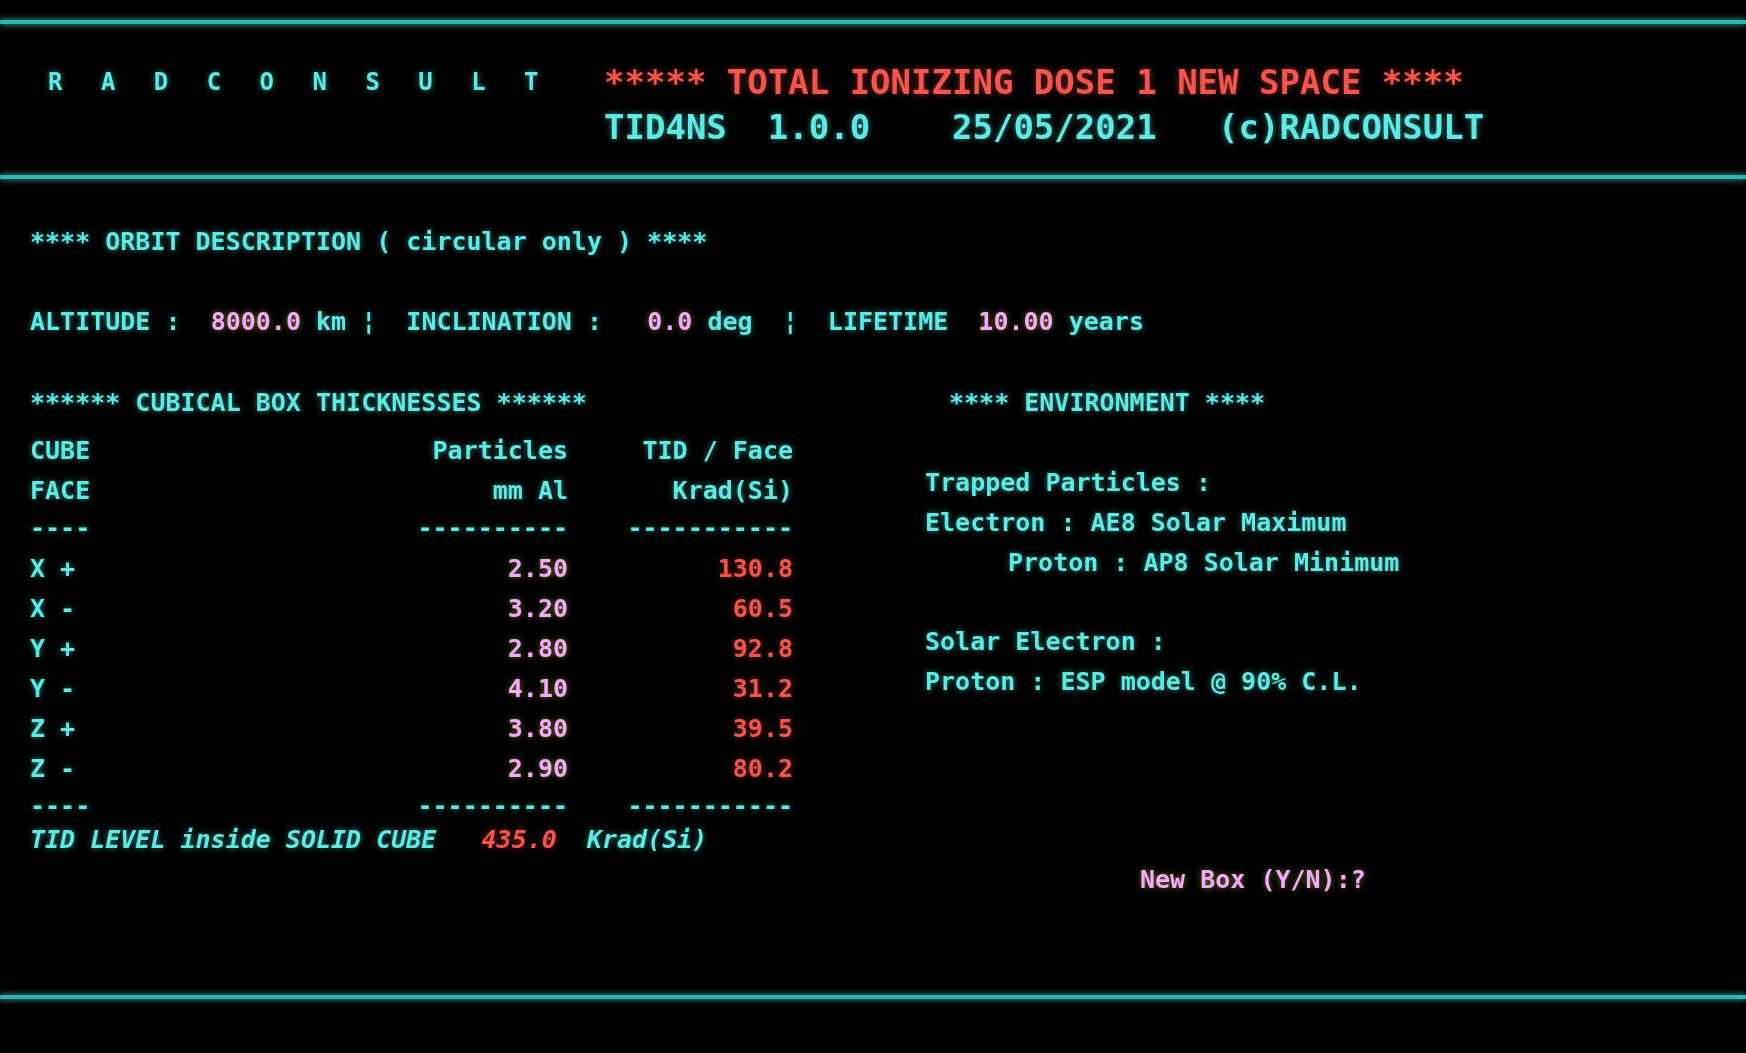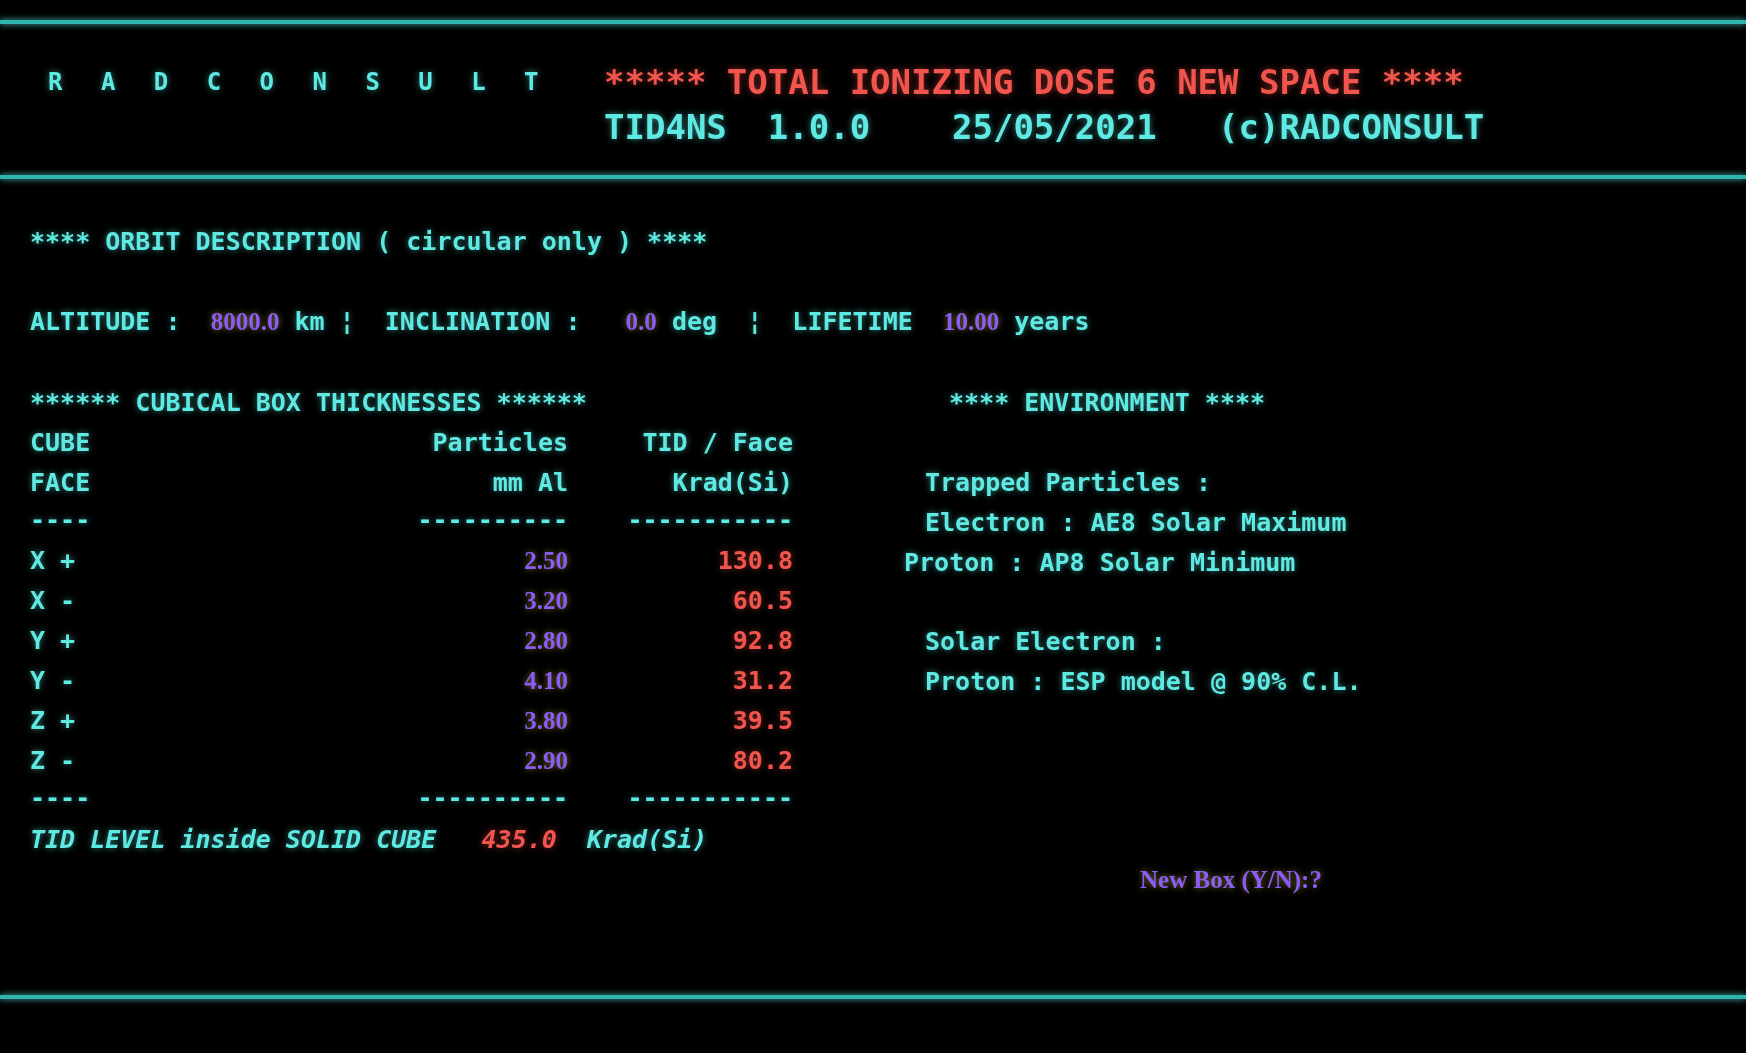--- a/index.html
+++ b/index.html
@@ -14,21 +14,21 @@
     font-family: "DejaVu Sans Mono", "Liberation Mono", monospace;
   }
   .screen {
     position: relative;
     width: 1746px;
     height: 1053px;
     background: #000000;
   }
   
   .cyan   { color: #5fe9e3; text-shadow: 0 0 6px rgba(95,233,227,.55); }
-  .yellow { color: #8b5cf6; text-shadow: 0 0 6px rgba(242,220,74,.5); font-family: Liberation Serif, serif; }
+  .yellow { color: #f0abfc; text-shadow: 0 0 6px rgba(242,220,74,.5); }
   .red    { color: #f2554d; text-shadow: 0 0 7px rgba(242,85,77,.5); }
 
   
   .rule {
     position: absolute;
     left: 0;
     width: 1746px;
     height: 4px;
     background: #2fb4ae;
     box-shadow: 0 0 6px rgba(95,233,227,.85);
@@ -81,44 +81,44 @@
 
   .row {
     display: block;
     height: 40px;
     white-space: pre;
   }
 
   
   .col-face  { display: inline-block; width: 238px; }
   .col-thick { display: inline-block; width: 300px; text-align: right; }
-  .col-tid   { display: inline-block; width: 225px; text-align: right; }
+  .col-tid   { display: inline-block; width: 225px; text-align: right; margin-top: 8px; }
 
   
   #env-heading    { left: 925px; top: 383px; margin-left: 24px; }
   #env-trapped    { left: 925px; top: 463px; }
   #env-electron   { left: 925px; top: 503px; }
-  #env-proton-tr  { left: 871px; top: 543px; padding-left: 33px; }
+  #env-proton-tr  { left: 975px; top: 543px; padding-left: 33px; }
   #env-solar      { left: 925px; top: 622px; }
   #env-proton-sol { left: 925px; top: 662px; }
 
   
   #prompt-new-box { left: 1140px; top: 820px; margin-top: 40px; }
 </style>
 </head>
 <body>
 
 <div class="screen">
 
   <div class="rule" id="rule-top"></div>
 
   <div class="cell cyan" id="brand-name">R A D C O N S U L T</div>
 
 
-  <div class="cell red" id="app-banner">***** TOTAL IONIZING DOSE 6 NEW SPACE ****</div>
+  <div class="cell red" id="app-banner">***** TOTAL IONIZING DOSE 1 NEW SPACE ****</div>
 
   <div class="cell cyan" id="app-version-line">TID4NS  1.0.0    25/05/2021   (c)RADCONSULT</div>
 
   <div class="rule" id="rule-header"></div>
 
   <div class="cell cyan" id="orbit-heading">**** ORBIT DESCRIPTION ( circular only ) ****</div>
 
   <div class="cell" id="orbit-line"><span class="cyan">ALTITUDE :</span><span class="cyan">  </span><span class="yellow">8000.0</span><span class="cyan"> </span><span class="cyan">km</span><span class="cyan"> </span><span class="cyan">¦</span><span class="cyan">  </span><span class="cyan">INCLINATION :</span><span class="cyan">   </span><span class="yellow">0.0</span><span class="cyan"> </span><span class="cyan">deg</span><span class="cyan">  </span><span class="cyan">¦</span><span class="cyan">  </span><span class="cyan">LIFETIME</span><span class="cyan">  </span><span class="yellow">10.00</span><span class="cyan"> </span><span class="cyan">years</span></div>
 
   <div class="cell cyan" id="box-heading">****** CUBICAL BOX THICKNESSES ******</div>

